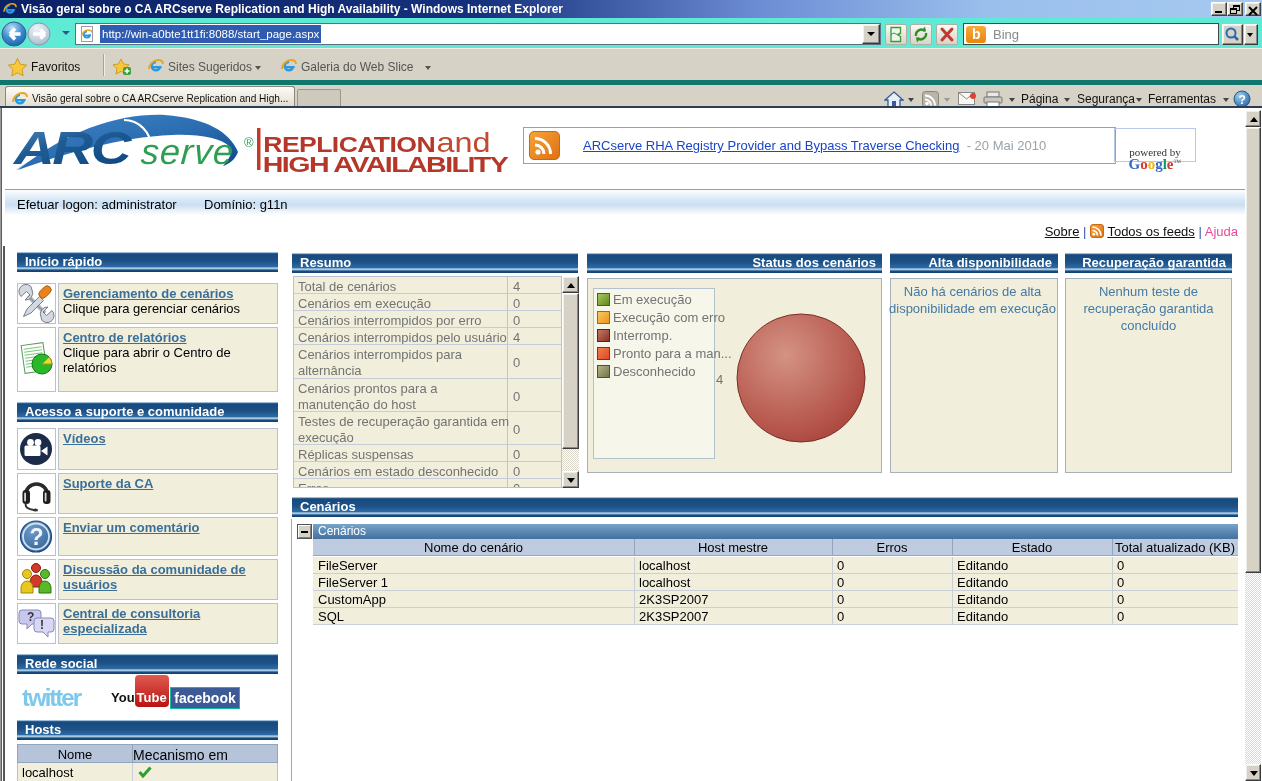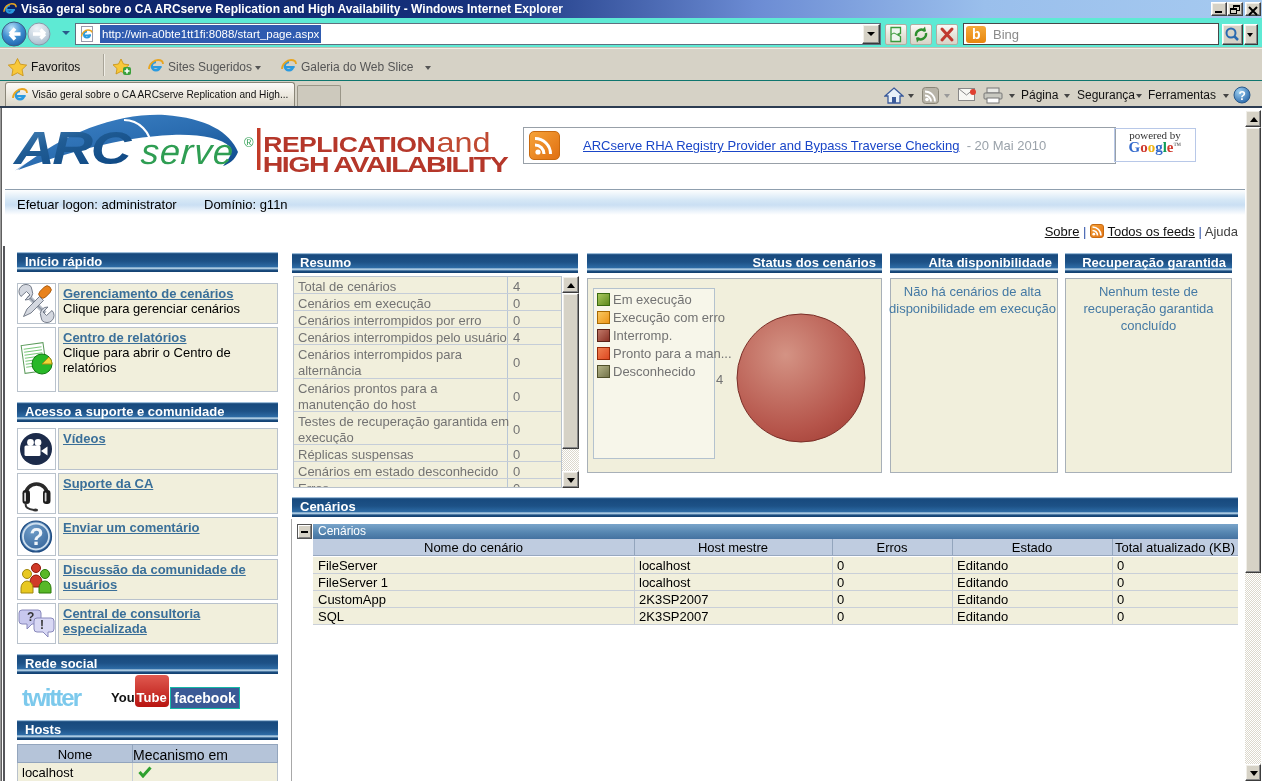--- a/index.html
+++ b/index.html
@@ -7,21 +7,21 @@
 body { font-family:"Liberation Sans",sans-serif; background:#fff; position:relative; }
 .abs { position:absolute; }
 #titlebar { position:absolute; left:0; top:0; width:1262px; height:18px;
   background:linear-gradient(90deg,#0a2166 0%,#16317c 38%,#6c8cd4 60%,#9abfec 78%,#a6caf0 100%); }
 #titletxt { position:absolute; left:21px; top:2px; color:#fff; font-size:12px; font-weight:bold; white-space:nowrap; }
 .wbtn { position:absolute; top:2px; width:16px; height:14px; background:#d6d2c6;
   border:1px solid #404040; border-top-color:#fff; border-left-color:#fff;
   box-shadow:inset -1px -1px 0 #808080, inset 1px 1px 0 #f0eee8; }
 #navrow { position:absolute; left:0; top:18px; width:1262px; height:29px; background:#5eead4; }
 #favrow { position:absolute; left:0; top:47px; width:1262px; height:33px; background:#d6d2c6; border-top:1px solid #c2beb2; box-shadow:inset 0 1px 0 #f0eee6; }
-#tabrow { position:absolute; left:0; top:80px; width:1262px; height:26px; background:#d6d2c6; border-top:1px solid #0f766e; }
+#tabrow { position:absolute; left:0; top:80px; width:1262px; height:26px; background:#d6d2c6; border-top:5px solid #0f766e; }
 #sepline { position:absolute; left:0; top:106px; width:1262px; height:2px; background:#2c3c52; }
 #page { position:absolute; left:0; top:108px; width:1262px; height:673px; background:#fff; }
 #addr { position:absolute; left:75px; top:5px; width:806px; height:22px; background:#fff; border:1px solid #5f6f7f; }
 #addrsel { position:absolute; left:24px; top:1px; height:18px; background:#2f5bb0; color:#fff; font-size:11.5px; line-height:18px; padding:0 2px; white-space:nowrap; }
 .cbtn { position:absolute; background:#d6d2c6; border:1px solid #3a3a3a; border-top-color:#fff; border-left-color:#fff; box-shadow:inset -1px -1px 0 #888, inset 1px 1px 0 #f2f0ea; }
 .tri-dn { width:0; height:0; border-left:4px solid transparent; border-right:4px solid transparent; border-top:4px solid #000; position:absolute; }
 .tbtn { position:absolute; top:6px; width:22px; height:21px; border:1px solid #b2aea2; border-radius:2px;
   background:linear-gradient(180deg,#fbfaf8,#e8e5db 50%,#d8d4c8); }
 #bing { position:absolute; left:963px; top:5px; width:256px; height:22px; background:#fff; border:1px solid #474747; }
 .ctext { font-size:12px; color:#111; position:absolute; white-space:nowrap; }
@@ -247,41 +247,41 @@
     <svg width="29" height="27" viewBox="0 0 29 27">
       <circle cx="8" cy="20" r="2.6" fill="#fff"></circle>
       <path d="M5,13 a9,9 0 0 1 9,9 M5,6.5 a15.5,15.5 0 0 1 15.5,15.5" stroke="#fff" stroke-width="3" fill="none"></path>
     </svg>
   </div>
   <span class="abs" style="left:59px;top:10px;font-size:13px"><a style="color:#1a46c8;text-decoration:underline">ARCserve RHA Registry Provider and Bypass Traverse Checking</a>
   <span style="color:#9aa2aa;text-decoration:none"> &nbsp;- 20 Mai 2010</span></span>
 </div>
 
 <div class="abs" style="left:1114px;top:128px;width:82px;height:34px;border:1px solid #b8c8e8;text-align:center;font-family:'Liberation Serif',serif">
-  <div style="font-size:11px;color:#333;margin-top:0">powered by</div>
+  <div style="font-size:11px;color:#333;margin-top:17px">powered by</div>
   <div style="font-size:15px;font-weight:bold;margin-top:-2px"><span style="color:#3269cc">G</span><span style="color:#d03b2f">o</span><span style="color:#eeb211">o</span><span style="color:#3269cc">g</span><span style="color:#109d58">l</span><span style="color:#d03b2f">e</span><span style="font-size:8px;color:#777;vertical-align:4px">™</span></div>
 </div>
 
 <div class="abs" style="left:5px;top:189px;width:1240px;height:26px;border-top:1px solid #8f9fae;background:linear-gradient(180deg,#fdfefe 0%,#d5e7f6 40%,#cadff3 60%,#f2f7fc 90%,#ffffff 100%)">
   <span class="abs" style="left:12px;top:7px;font-size:13px;color:#000">Efetuar logon: administrator</span>
   <span class="abs" style="left:199px;top:7px;font-size:13px;color:#000">Domínio: g11n</span>
 </div>
 
 <div class="abs" style="left:800px;top:224px;width:438px;text-align:right;font-size:13px;color:#223">
   <a style="color:#101010;text-decoration:underline">Sobre</a><span style="color:#3355aa"> | </span><svg width="14" height="14" viewBox="0 0 14 14" style="vertical-align:-2px">
       <rect x="0.5" y="0.5" width="13" height="13" rx="2.5" fill="url(#rssg)" stroke="#c86a10"></rect>
       <defs>
         <linearGradient id="rssg" x1="0" y1="0" x2="1" y2="1">
           <stop offset="0" stop-color="#f6a339"></stop>
           <stop offset="1" stop-color="#e07012"></stop>
         </linearGradient>
       </defs>
       <circle cx="3.8" cy="10.2" r="1.4" fill="#fff"></circle>
       <path d="M2.5,6.5 a5,5 0 0 1 5,5 M2.5,3 a8.5,8.5 0 0 1 8.5,8.5" stroke="#fff" stroke-width="1.7" fill="none"></path>
-    </svg> <a style="color:#101010;text-decoration:underline">Todos os feeds</a><span style="color:#3355aa"> | </span><a style="color:#404040;">Ajuda</a>
+    </svg> <a style="color:#101010;text-decoration:underline">Todos os feeds</a><span style="color:#3355aa"> | </span><a style="color:#ec4899;">Ajuda</a>
 </div>
 
 <div class="abs" style="left:3px;top:246px;width:2px;height:535px;background:#56575b"></div>
 
 <div class="hdr" style="left:17px;top:252px;width:261px;padding-left:8px">Início rápido</div>
 <div class="ibox" style="top:283px;height:41px">
   <svg width="37" height="39" viewBox="0 0 37 39">
     <path d="M10,12 L27,29" stroke="#b8bec8" stroke-width="4.5"></path>
     <path d="M10,12 L27,29" stroke="#8a929e" stroke-width="1.2"></path>
     <path d="M13,2.5 A7,7 0 1 0 3,12.5 L8.5,7.5 L12,11 L7,16 A7,7 0 0 0 14,6 Z" fill="#d4d8e0" stroke="#6a7280" stroke-width="0.9"></path>

